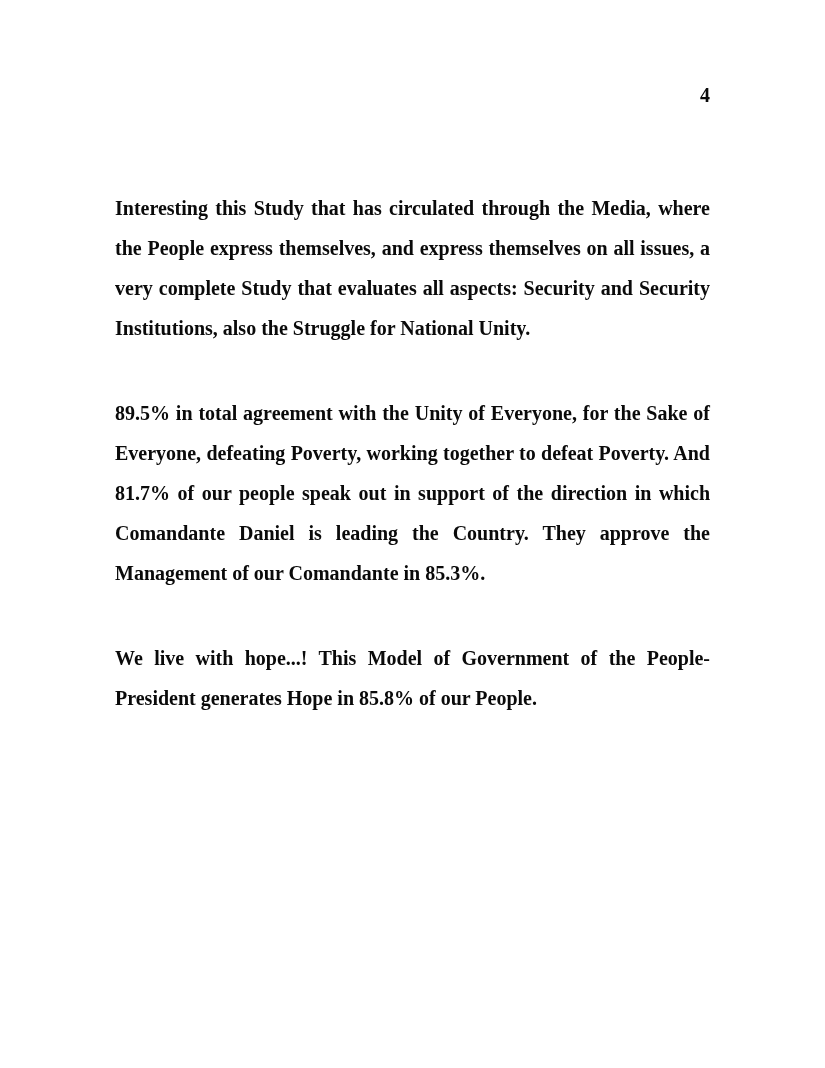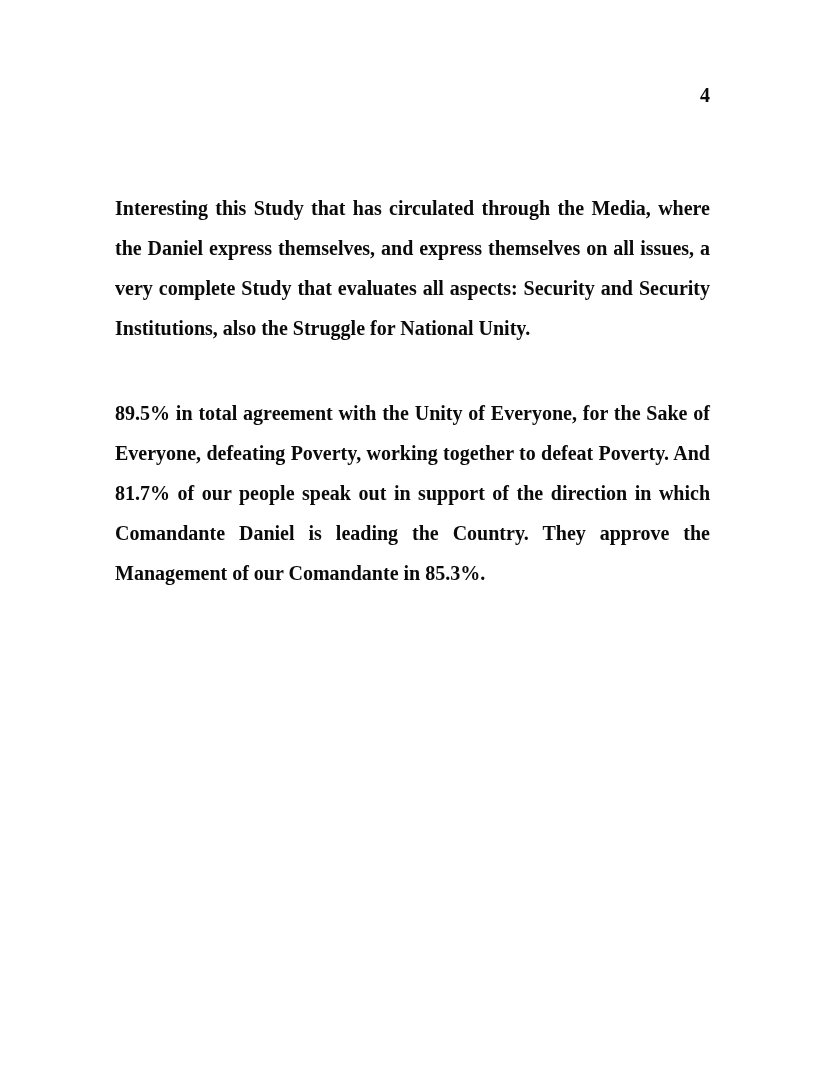--- a/index.html
+++ b/index.html
@@ -37,19 +37,20 @@
     margin-bottom: 0;
   }
 </style>
 </head>
 <body>
 
 <div class="page">
   <div class="page-number">4</div>
 
   <div class="body-text">
-    <p>Interesting this Study that has circulated through the Media, where the Daniel express themselves, and express themselves on all issues, a very complete Study that evaluates all aspects: Security and Security Institutions, also the Struggle for National Unity.</p>
+    <p>Interesting this Study that has circulated through the Media, where the People express themselves, and express themselves on all issues, a very complete Study that evaluates all aspects: Security and Security Institutions, also the Struggle for National Unity.</p>
 
     <p>89.5% in total agreement with the Unity of Everyone, for the Sake of Everyone, defeating Poverty, working together to defeat Poverty. And 81.7% of our people speak out in support of the direction in which Comandante Daniel is leading the Country. They approve the Management of our Comandante in 85.3%.</p>
 
+    <p>We live with hope...! This Model of Government of the People-President generates Hope in 85.8% of our People.</p>
 
   </div>
 </div>
 
 </body></html>

